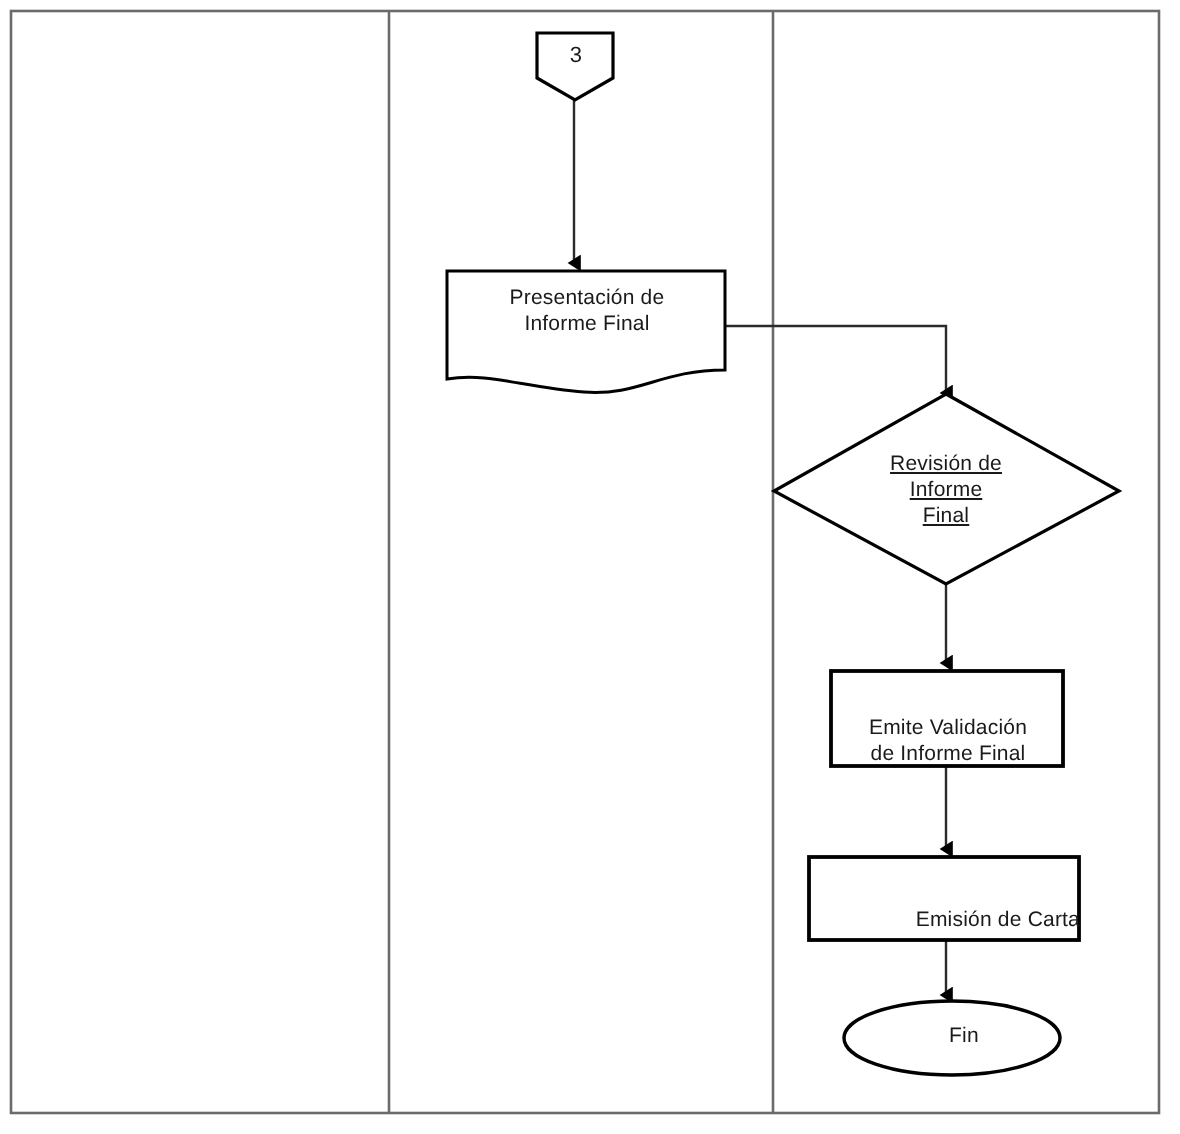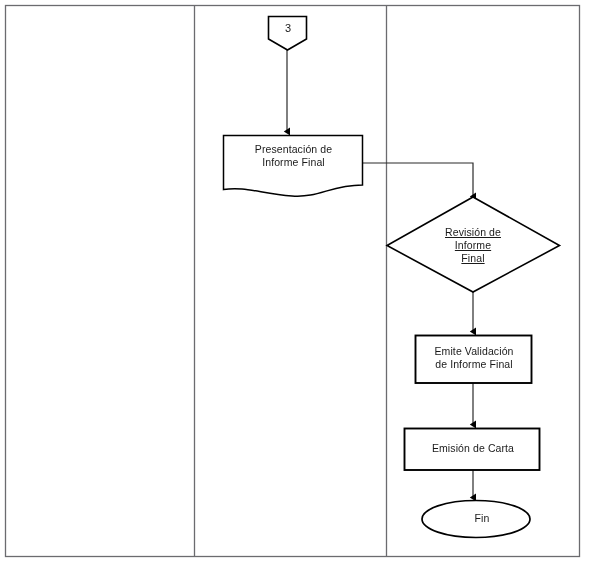--- a/index.html
+++ b/index.html
@@ -33,22 +33,22 @@
     font-family: "Liberation Sans", sans-serif;
     font-size: 10.5px;
     line-height: 13px;
     letter-spacing: 0.1px;
     pointer-events: none;
     white-space: pre-line;
   }
   .lbl-connector   { left: 268px; top: 22px;  width: 40px;  font-size: 11px; }
   .lbl-document    { left: 227px; top: 143px; width: 133px; }
   .lbl-decision    { left: 413px; top: 226px; width: 120px; text-decoration: underline; }
-  .lbl-process-1   { left: 416px; top: 345px; width: 116px; }
-  .lbl-process-2   { left: 406px; top: 442px; width: 134px; }
+  .lbl-process-1   { left: 416px; top: 358px; width: 116px; }
+  .lbl-process-2   { left: 406px; top: 454px; width: 134px; text-align: right; }
   .lbl-terminal    { left: 422px; top: 512px; width: 120px; }
 </style>
 </head>
 <body>
 
 <div id="canvas">
 
   <svg id="flow-svg" viewBox="0 0 590 567" xmlns="http://www.w3.org/2000/svg">
 
     <defs>

